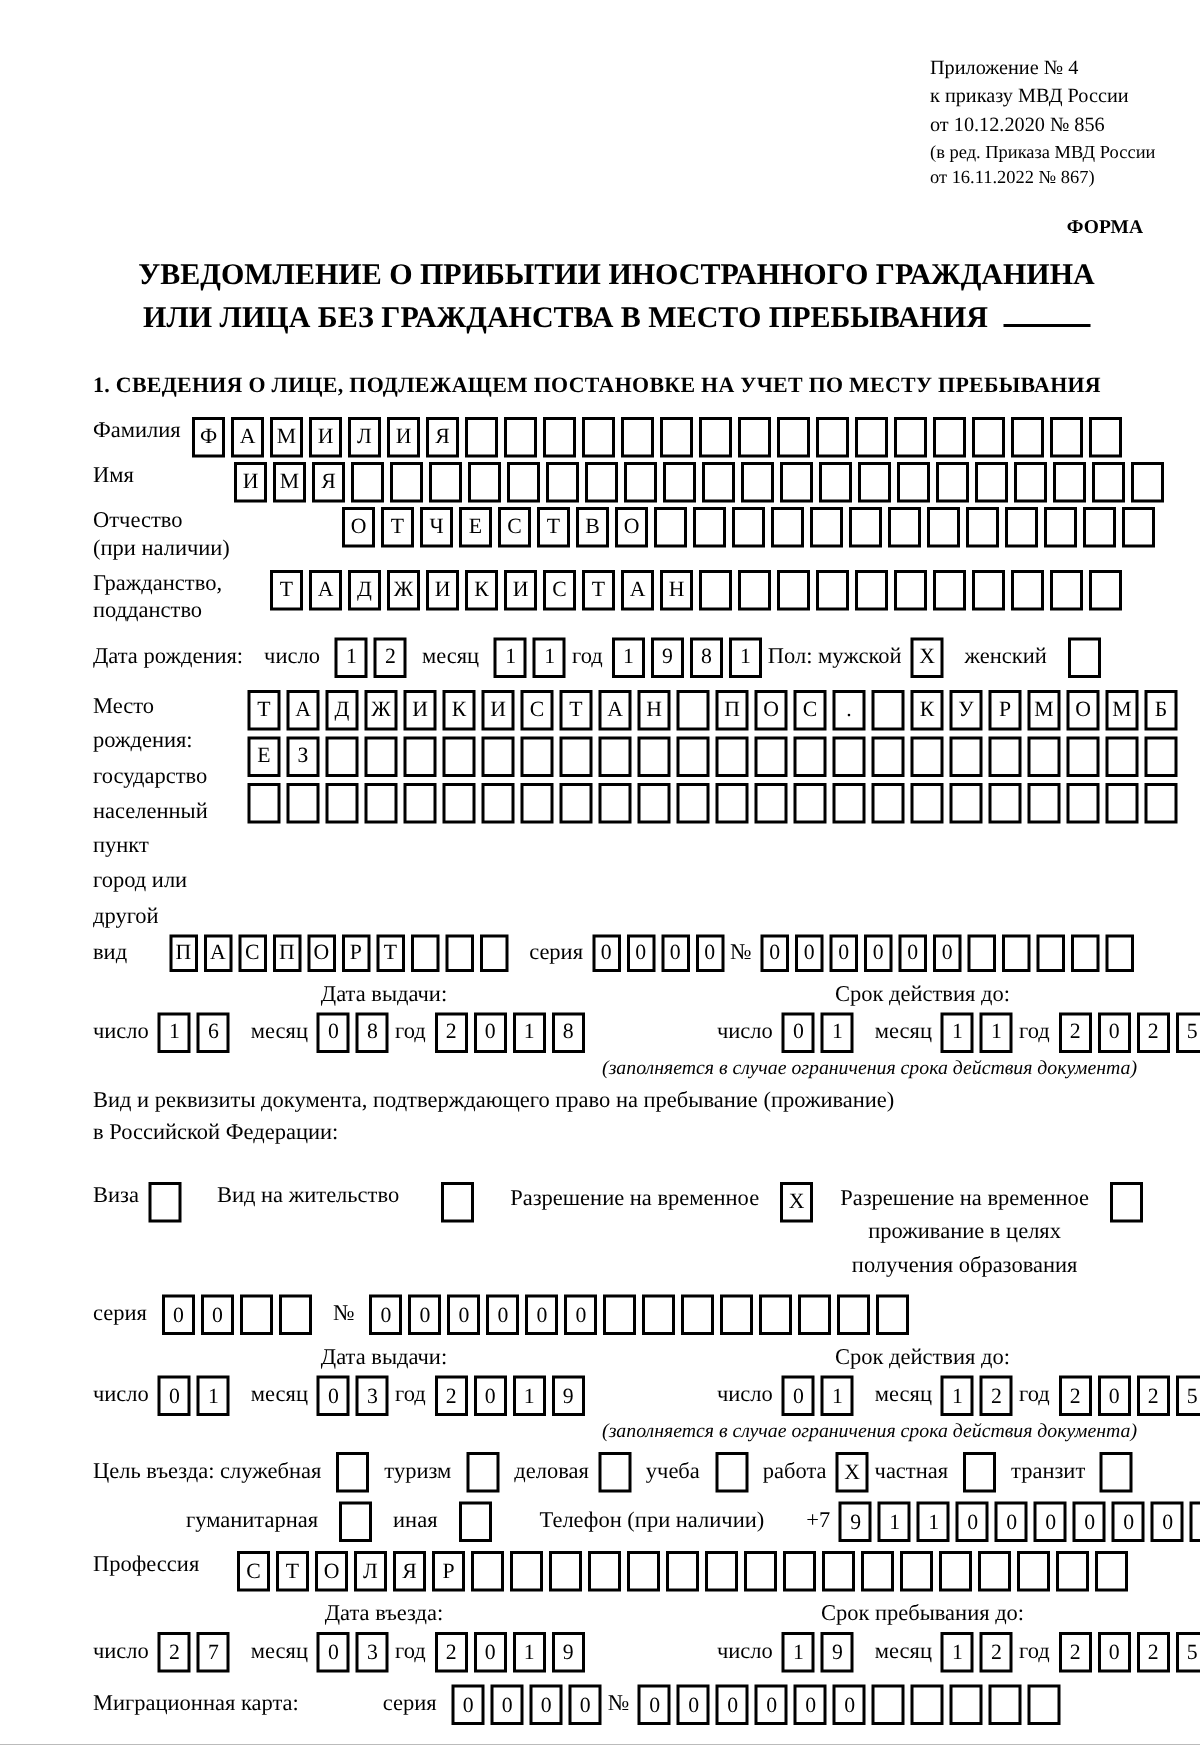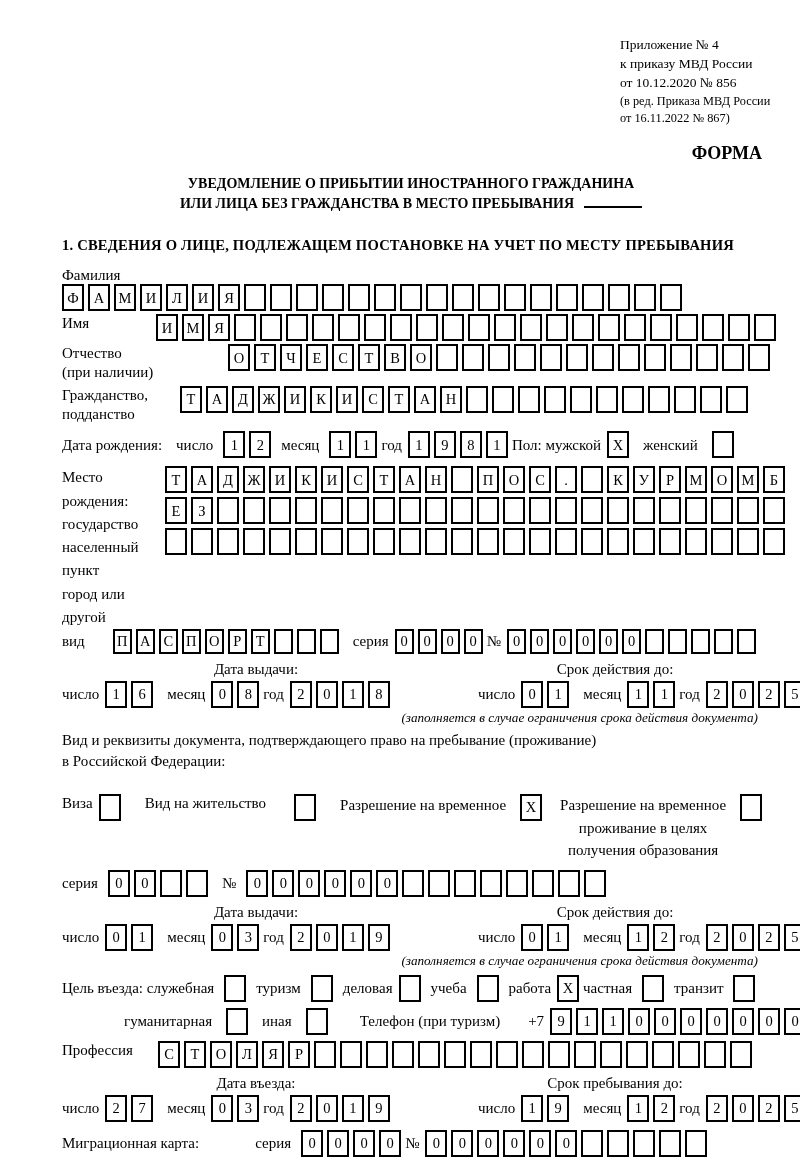--- a/index.html
+++ b/index.html
@@ -3,34 +3,34 @@
 <meta charset="utf-8">
 <style>
   html,body{margin:0;padding:0;background:#888;}
   .page{
     position:relative;width:800px;height:1163px;margin:0 auto;background:#fff;
     font-family:"Liberation Serif","DejaVu Serif",serif;color:#000;
     box-sizing:border-box;padding:36px 10px 0 62px;overflow:hidden;font-size:15px;
   }
   .ref{margin-left:558px;line-height:1.4;font-size:13.5px;}
   .ref .small{font-size:12.3px;}
-  .forma{text-align:right;padding-right:28px;font-weight:bold;margin-top:16px;font-size:18px;}
-  .title{text-align:center;font-weight:bold;font-size:14px;line-height:1.45;margin:10px 30px 0 0;}
+  .forma{text-align:right;padding-right:28px;font-weight:bold;margin-top:16px;font-size:13px;}
+  .title{text-align:center;font-weight:bold;font-size:20px;line-height:1.45;margin:10px 30px 0 0;}
   .blank-line{display:inline-block;width:58px;border-bottom:2px solid #000;margin-left:10px;}
   .sec1{font-weight:bold;font-size:14.6px;margin-top:22px;letter-spacing:0.2px;}
   .row{display:flex;align-items:flex-start;}
   .cells{display:flex;flex-wrap:nowrap;}
   .cell{
     width:18px;height:23px;border:2px solid #000;margin-right:4px;flex:0 0 auto;
     display:flex;align-items:center;justify-content:center;
     font-size:14.5px;line-height:1;
   }
   .tight .cell{width:15px;height:21px;}
   .lbl{flex:0 0 auto;line-height:1.25;}
-  .mt12{margin-top:12px;flex-direction:column;} .mt8{margin-top:8px;} .mt6{margin-top:6px;} .mt4{margin-top:4px;} .mt3{margin-top:3px;gap:28px;}
+  .mt12{margin-top:12px;} .mt8{margin-top:8px;} .mt6{margin-top:6px;} .mt4{margin-top:4px;} .mt3{margin-top:3px;gap:28px;}
   .w66{width:66px;} .w138{width:138px;} .w118{width:118px;} .w103{width:103px;flex:0 0 auto;line-height:1.55;}
   .stack{display:flex;flex-direction:column;}
   .stack .cells{margin-bottom:4px;}
   .dochead{text-align:center;font-weight:bold;margin:8px 40px 5px 0;font-size:15px;}
   .dhrow{display:flex;margin-top:7px;}
   .dh-left{width:388px;text-align:center;flex:0 0 auto;}
   .dh-right{width:330px;text-align:center;flex:0 0 auto;}
   .dgroup{display:flex;align-items:center;flex:0 0 auto;}
   .dgroup .lbl{margin-right:6px;}
   .note{ text-align:right;font-size:13.2px;margin:2px 32px 0 0;font-style:italic;}
@@ -556,21 +556,21 @@
     <div class="cells">
         <span class="cell"></span>
       </div>
     <div class="gap10"></div>
     <div class="lbl">иная</div>
     <div class="gap14"></div>
     <div class="cells">
         <span class="cell"></span>
       </div>
     <div class="gap28"></div>
-    <div class="lbl">Телефон (при туризм)</div>
+    <div class="lbl">Телефон (при наличии)</div>
     <div class="gap28"></div>
     <div class="lbl">+7</div>
     <div class="gap6"></div>
     <div class="cells">
         <span class="cell">9</span>
         <span class="cell">1</span>
         <span class="cell">1</span>
         <span class="cell">0</span>
         <span class="cell">0</span>
         <span class="cell">0</span>

